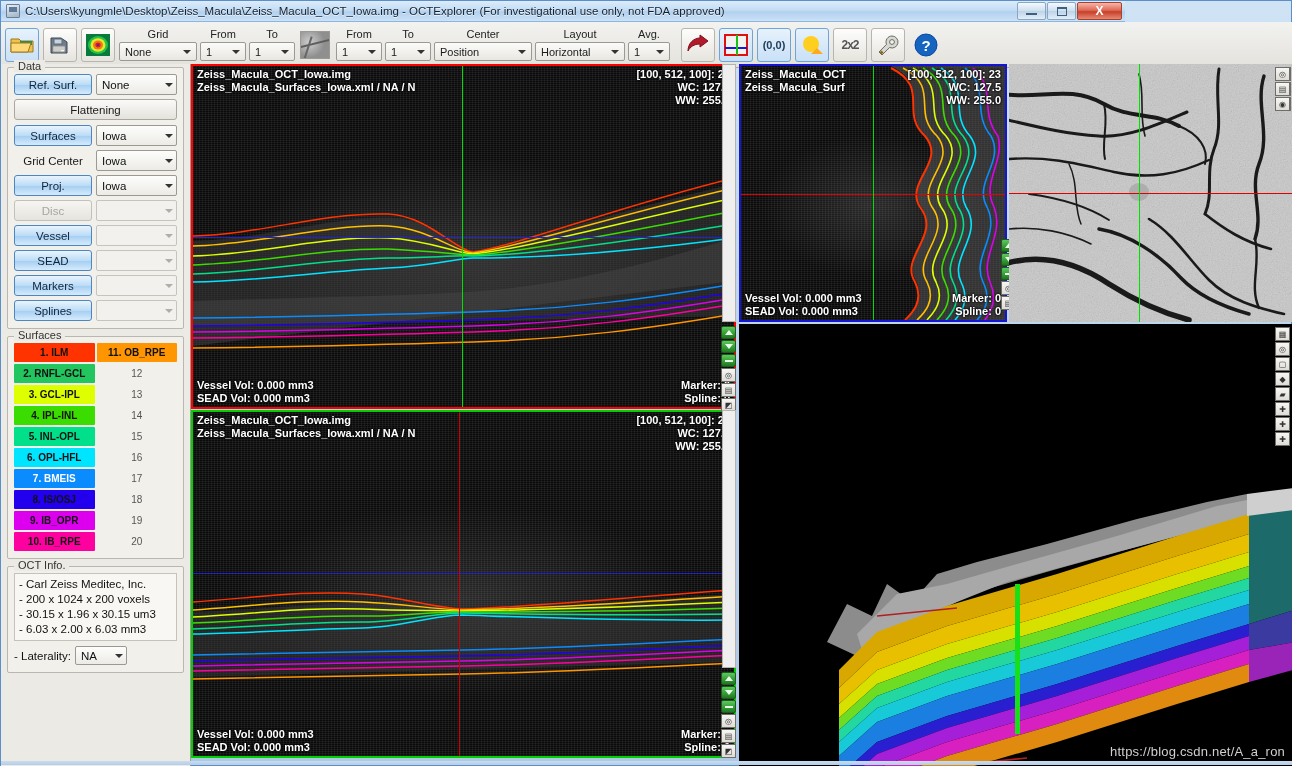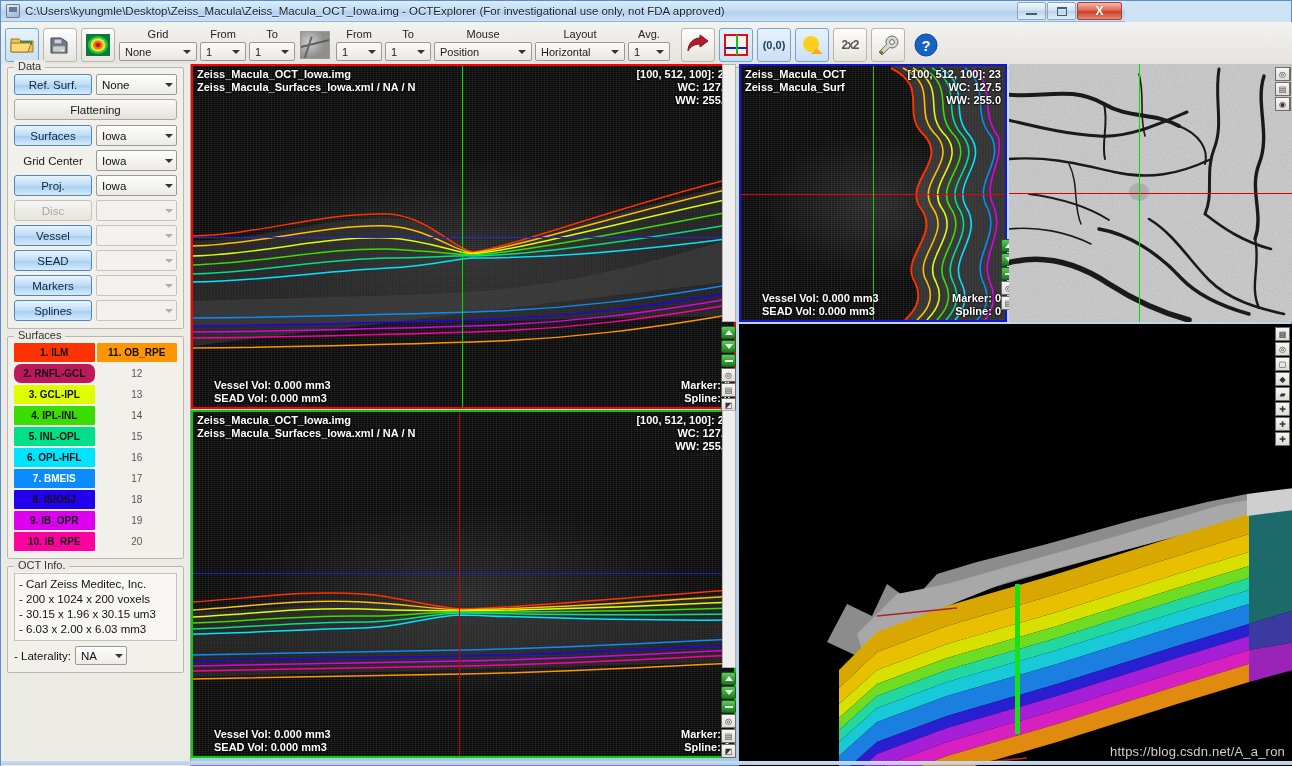--- a/index.html
+++ b/index.html
@@ -163,21 +163,21 @@
   
   .vp { position:absolute; overflow:hidden; background:#000; }
   .vp-border-red   { border:2px solid #ff0000; }
   .vp-border-green { border:2px solid #00d000; }
   .vp-border-blue  { border:2px solid #1515d8; }
 
   .ovl { position:absolute; color:#fff; font-size:11px; font-weight:bold;
          line-height:13px; text-shadow:0 0 3px #000,0 0 2px #000; white-space:nowrap;}
   .ovl.tl { left:4px; top:2px; }
   .ovl.tr { right:4px; top:2px; text-align:right; }
-  .ovl.bl { left:21px; bottom:2px; }
+  .ovl.bl { left:4px; bottom:2px; }
   .ovl.br { right:4px; bottom:2px; text-align:right; }
   .ovl-yellow { color:#ffff00; font-size:19px; font-weight:bold; line-height:20px;
                 text-shadow:0 0 3px #000; }
 
   .scan-noise {
     position:absolute; inset:0;
     background-color:#0b0b0b;
     background-image:
       repeating-linear-gradient(0deg, rgba(255,255,255,.055) 0 1px, transparent 1px 2px),
       repeating-linear-gradient(90deg, rgba(255,255,255,.05) 0 1px, transparent 1px 3px),
@@ -303,21 +303,21 @@
 
     <div class="ctl-group">
       <div class="ctl-label">To</div>
       <div class="sel-box" style="width:46px">
         <span class="val">1</span>
         <span class="caret"></span>
       </div>
     </div>
 
     <div class="ctl-group">
-      <div class="ctl-label">Mouse</div>
+      <div class="ctl-label">Center</div>
       <div class="sel-box" style="width:98px">
         <span class="val">Position</span>
         <span class="caret"></span>
       </div>
     </div>
 
     <div class="ctl-group">
       <div class="ctl-label">Layout</div>
       <div class="sel-box" style="width:90px">
         <span class="val">Horizontal</span>
@@ -458,21 +458,21 @@
           <span class="caret dis"></span>
         </div>
       </div>
     </div>
 
     <div class="gbox">
       <div class="gtitle">Surfaces</div>
       <div class="surf-grid">
         <div class="surf-col" id="surf-left">
             <div class="surf-cell" style="background: rgb(255, 51, 0); color: rgb(17, 17, 17);">1. ILM</div>
-            <div class="surf-cell" style="background: #be185d; color: rgb(17, 17, 17); border-radius: 7px;">2. RNFL-GCL</div>
+            <div class="surf-cell" style="background: #22c55e; color: rgb(17, 17, 17);">2. RNFL-GCL</div>
             <div class="surf-cell" style="background: rgb(221, 255, 0); color: rgb(17, 17, 17);">3. GCL-IPL</div>
             <div class="surf-cell" style="background: rgb(59, 221, 0); color: rgb(17, 17, 17);">4. IPL-INL</div>
             <div class="surf-cell" style="background: rgb(0, 224, 138); color: rgb(17, 17, 17);">5. INL-OPL</div>
             <div class="surf-cell" style="background: rgb(0, 229, 255); color: rgb(17, 17, 17);">6. OPL-HFL</div>
             <div class="surf-cell" style="background: rgb(10, 140, 255); color: rgb(255, 255, 255);">7. BMEIS</div>
             <div class="surf-cell" style="background: rgb(34, 0, 238); color: rgb(17, 17, 17);">8. IS/OSJ</div>
             <div class="surf-cell" style="background: rgb(221, 0, 238); color: rgb(17, 17, 17);">9. IB_OPR</div>
             <div class="surf-cell" style="background: rgb(255, 0, 160); color: rgb(17, 17, 17);">10. IB_RPE</div>
           </div>
         <div class="surf-col" id="surf-right">

